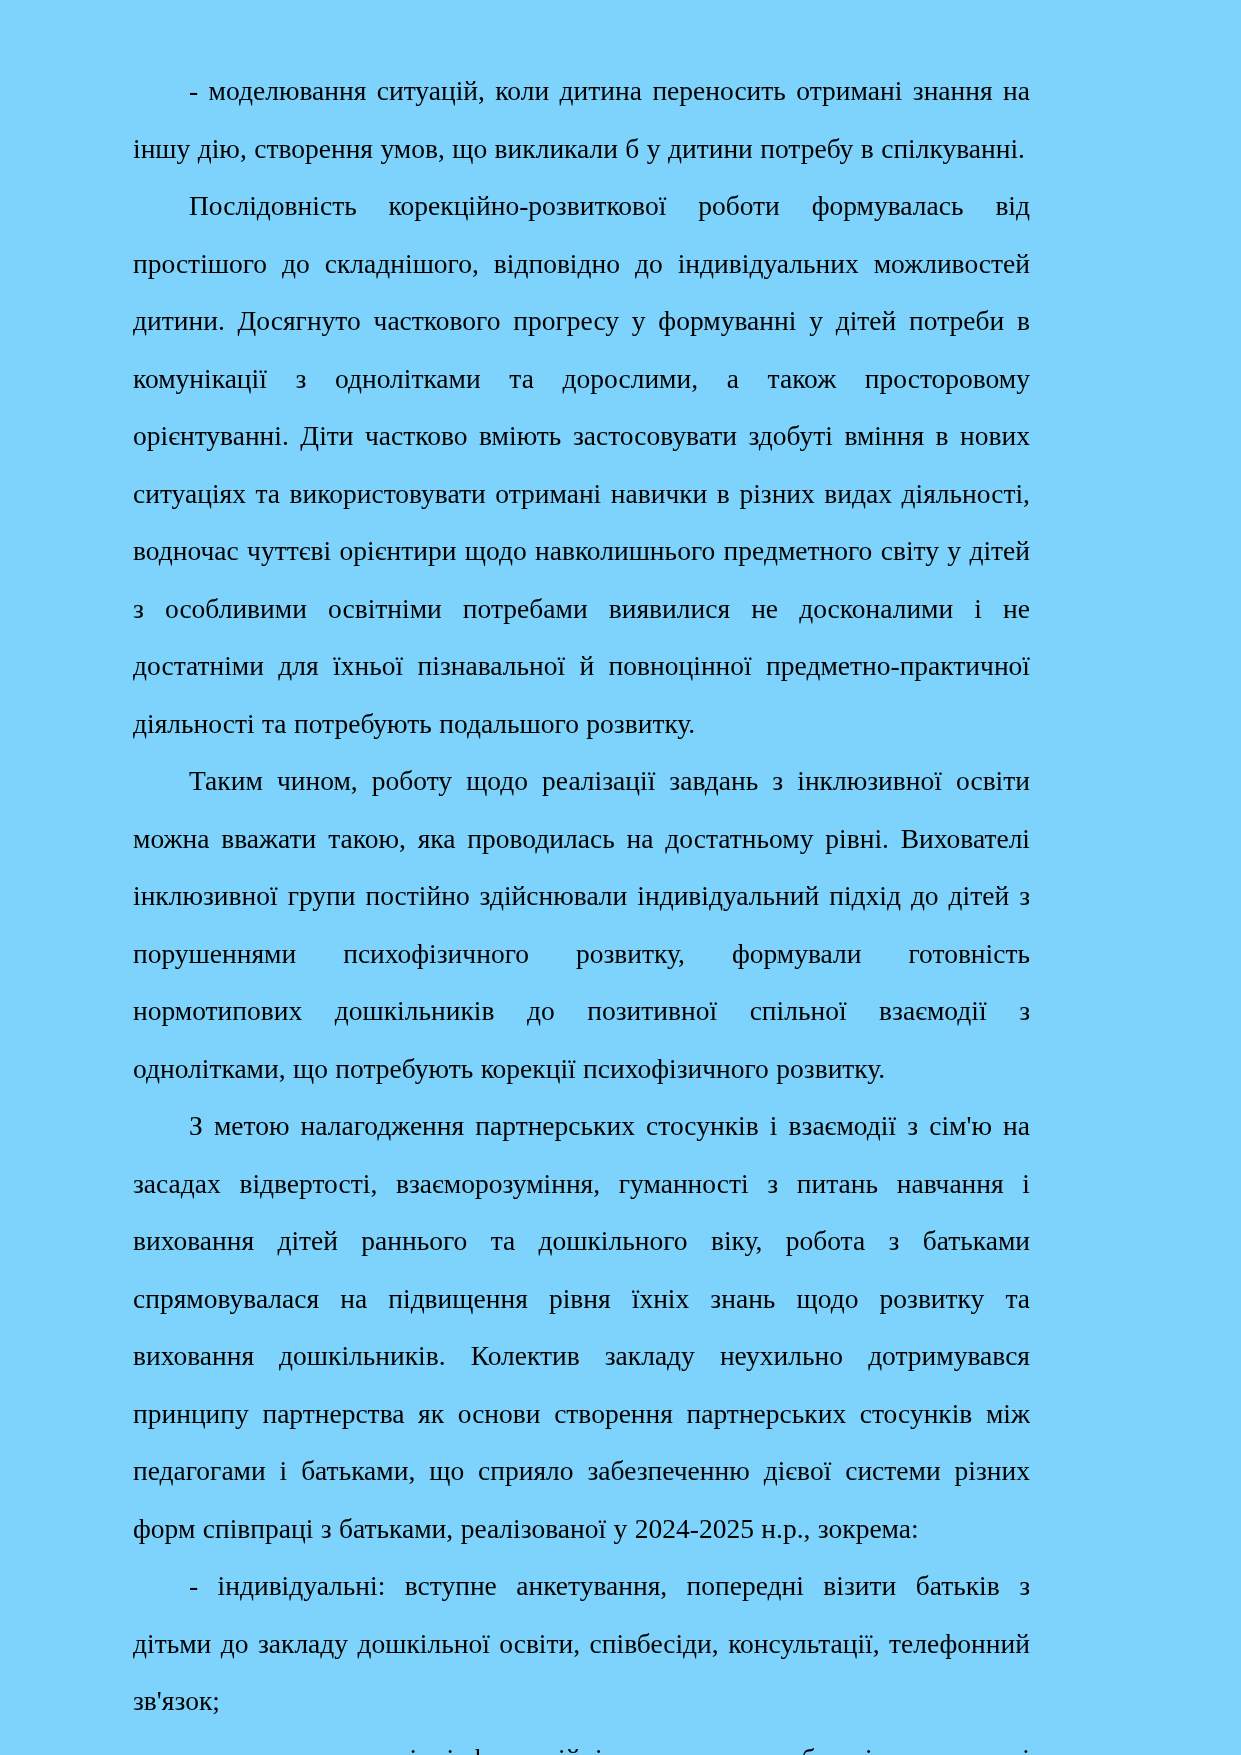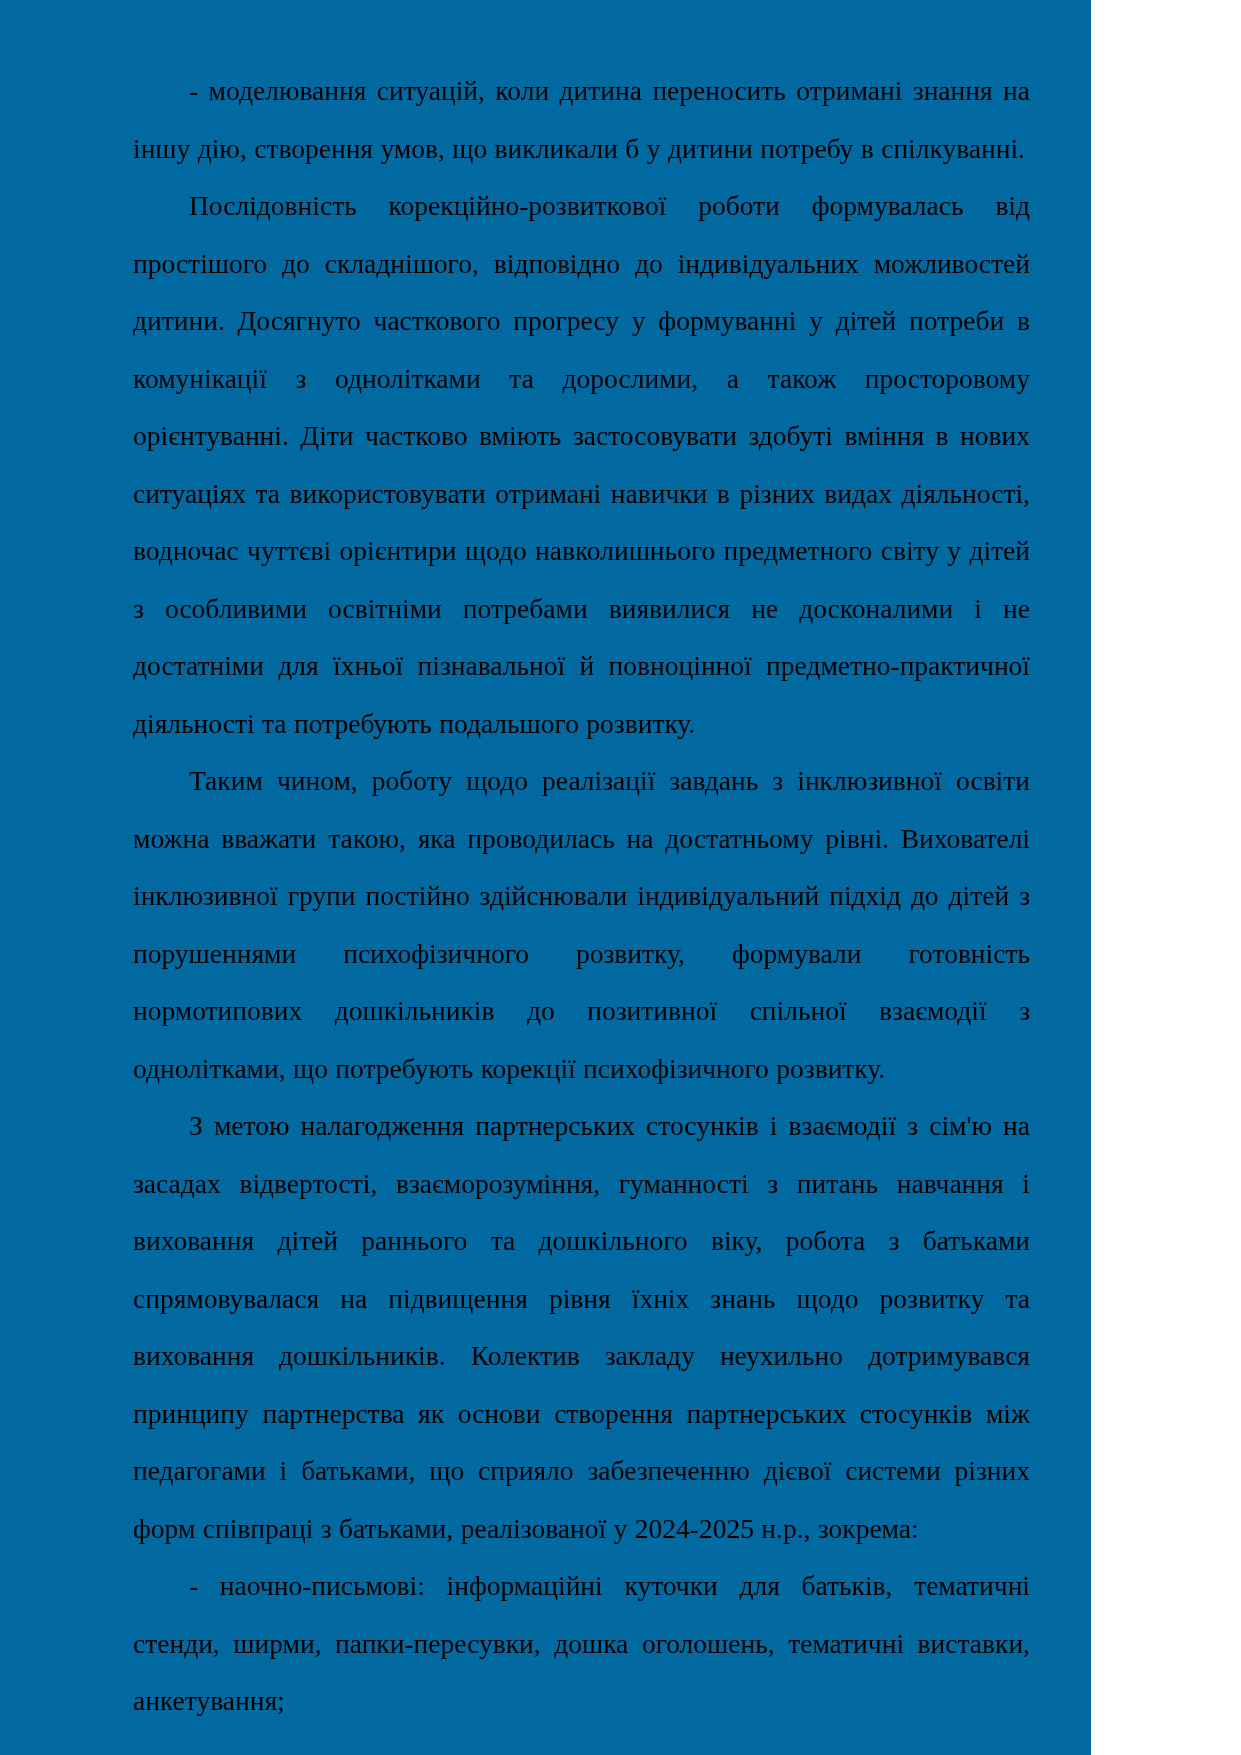--- a/index.html
+++ b/index.html
@@ -10,23 +10,23 @@
   }
   body {
     width: 1241px;
     height: 1755px;
     font-family: "Liberation Serif", "DejaVu Serif", serif;
     color: #000000;
     -webkit-font-smoothing: antialiased;
   }
   .page {
     position: relative;
-    width: 1091px;
+    width: 1241px;
     height: 1755px;
-    background: #0369a1;
+    background: #7dd3fc;
     box-sizing: border-box;
     padding: 62px 211px 0 133px;
   }
   .doc-body {
     width: 897px;
   }
   p.para {
     margin: 0 0 0 0;
     font-size: 27.5px;
     line-height: 57.5px;
@@ -45,17 +45,18 @@
   <div class="doc-body">
 
     <p class="para">- моделювання ситуацій, коли дитина переносить отримані знання на іншу дію, створення умов, що викликали б у дитини потребу в спілкуванні.</p>
 
     <p class="para">Послідовність корекційно-розвиткової роботи формувалась від простішого до складнішого, відповідно до індивідуальних можливостей  дитини. Досягнуто часткового прогресу у формуванні у дітей потреби в комунікації з однолітками та дорослими, а також просторовому орієнтуванні. Діти частково вміють застосовувати здобуті вміння в нових ситуаціях та використовувати отримані навички в різних видах діяльності, водночас чуттєві орієнтири щодо навколишнього предметного світу у дітей з особливими освітніми потребами виявилися не досконалими і не достатніми для їхньої пізнавальної й повноцінної предметно-практичної діяльності та потребують подальшого розвитку.</p>
 
     <p class="para">Таким чином, роботу щодо реалізації завдань з інклюзивної освіти можна вважати такою, яка проводилась на достатньому рівні. Вихователі інклюзивної групи постійно здійснювали індивідуальний підхід до дітей з порушеннями психофізичного розвитку, формували готовність нормотипових дошкільників до позитивної спільної взаємодії з однолітками, що потребують корекції психофізичного розвитку.</p>
 
     <p class="para">З метою налагодження партнерських стосунків і взаємодії з сім'ю на засадах відвертості, взаєморозуміння, гуманності з питань навчання і виховання дітей раннього та  дошкільного віку, робота з батьками спрямовувалася на підвищення рівня їхніх знань щодо розвитку та виховання дошкільників. Колектив закладу неухильно дотримувався принципу партнерства як основи створення партнерських стосунків між педагогами і батьками, що сприяло забезпеченню дієвої системи різних форм співпраці з батьками, реалізованої у 2024-2025 н.р., зокрема:</p>
 
+    <p class="para">- індивідуальні: вступне анкетування, попередні візити батьків з дітьми до закладу дошкільної освіти, співбесіди, консультації, телефонний зв'язок;</p>
 
     <p class="para">- наочно-письмові: інформаційні куточки для батьків, тематичні стенди, ширми, папки-пересувки, дошка оголошень, тематичні виставки, анкетування;</p>
 
   </div>
 </div>
 
 </body></html>

